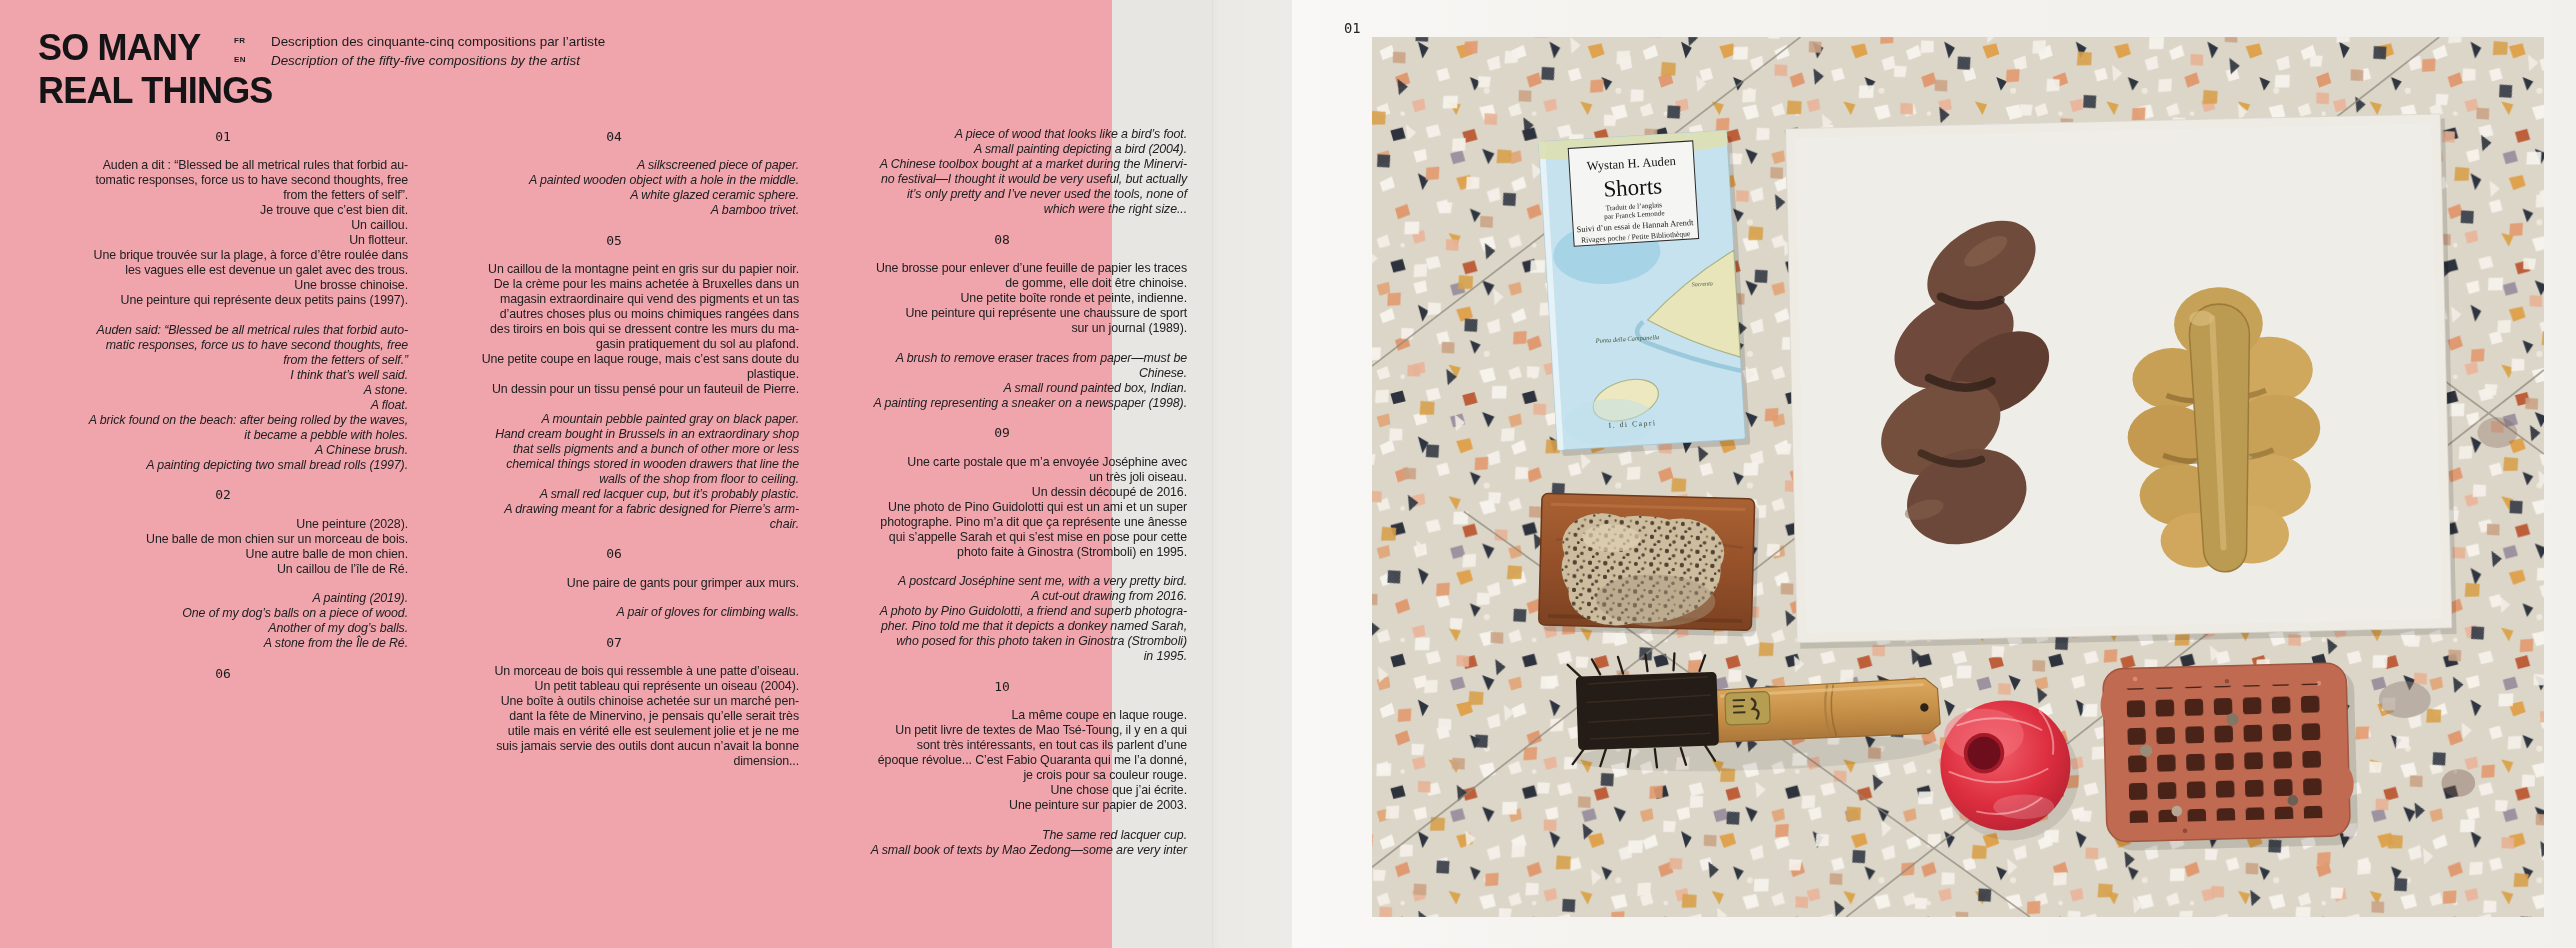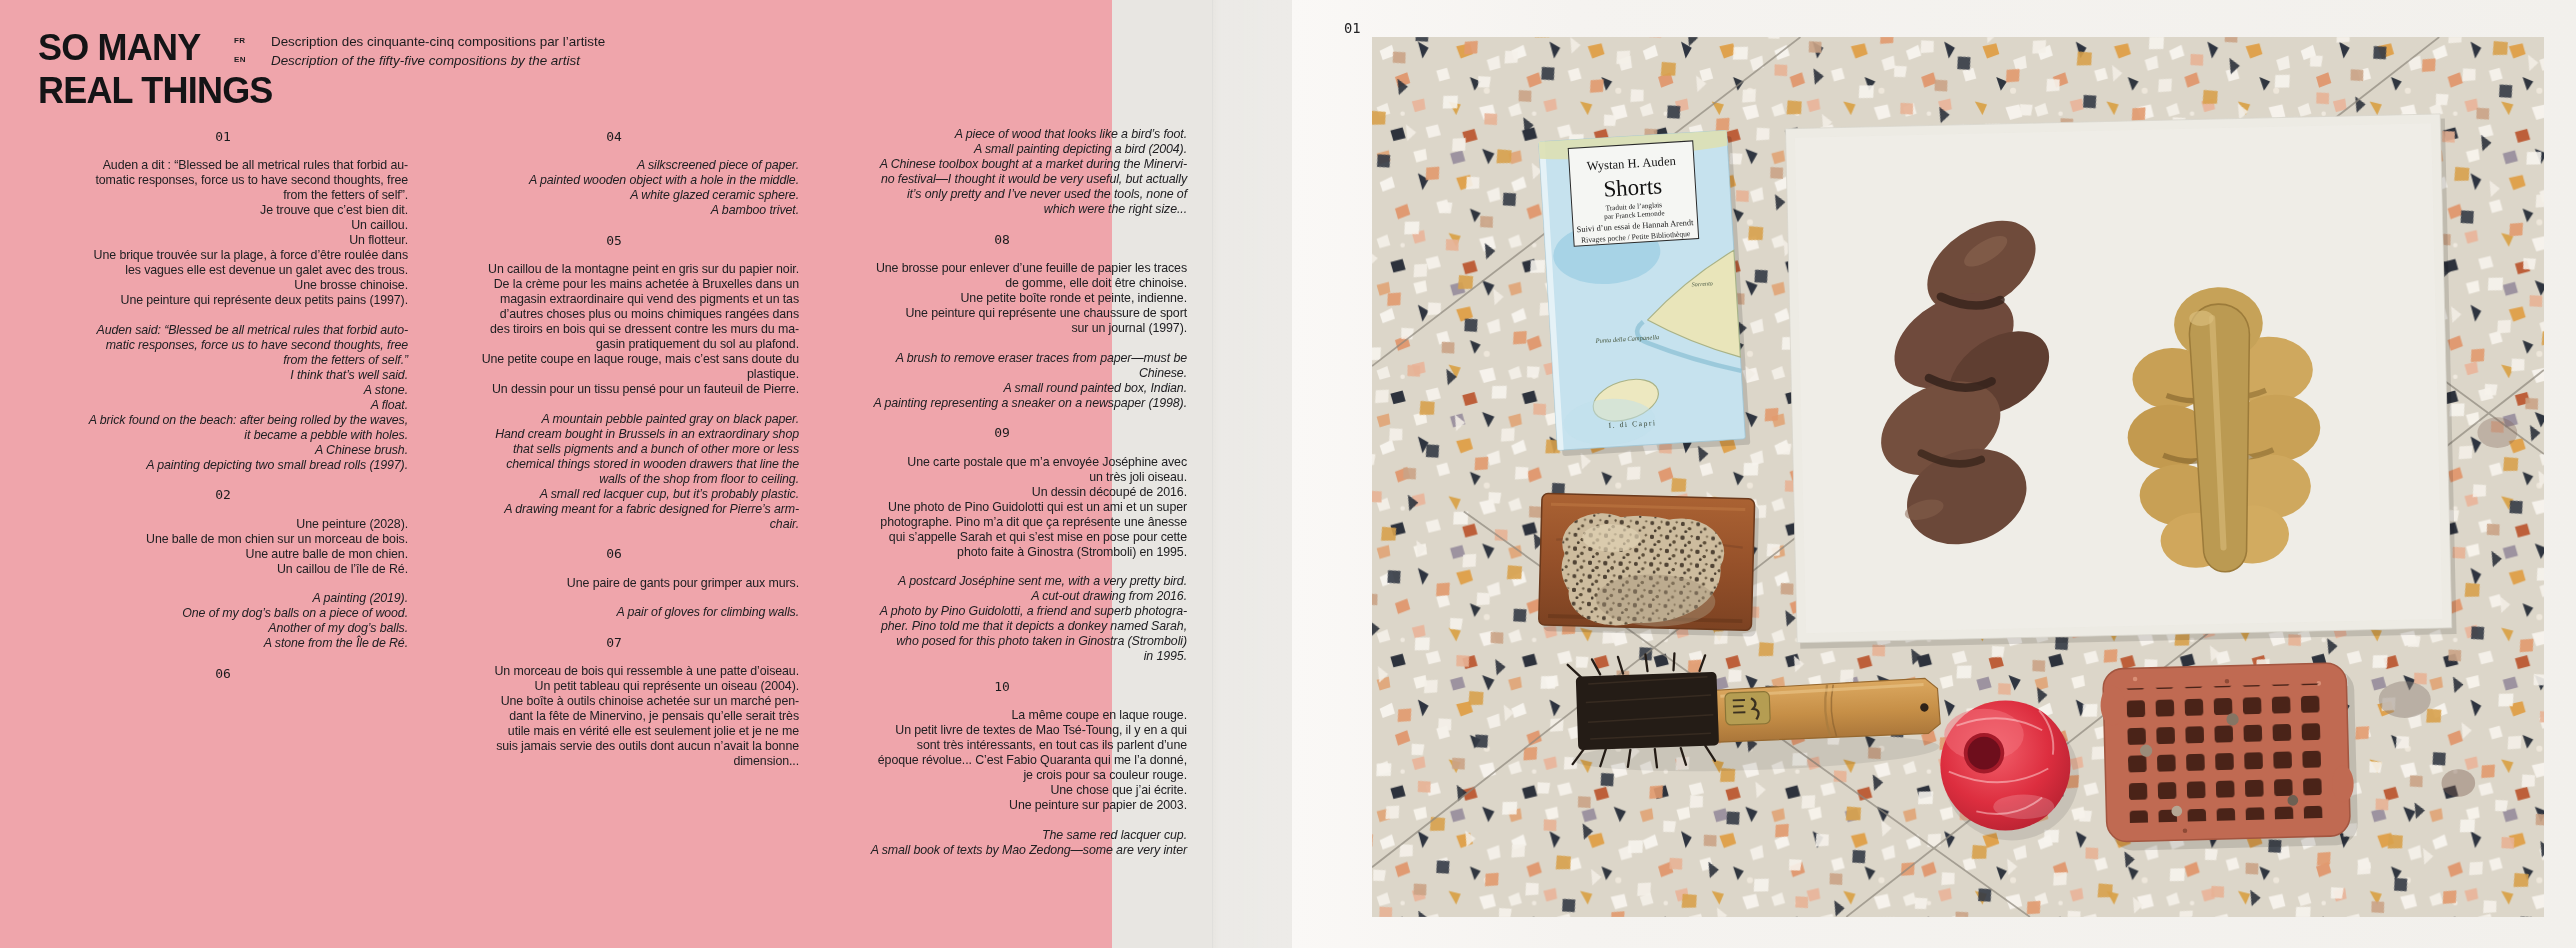--- a/index.html
+++ b/index.html
@@ -149,21 +149,21 @@
 A small painting depicting a bird (2004).
 A Chinese toolbox bought at a market during the Minervi-
 no festival—I thought it would be very useful, but actually
 it’s only pretty and I’ve never used the tools, none of
 which were the right size...</div>
     <div class="num">08</div>
     <div class="fr">Une brosse pour enlever d’une feuille de papier les traces
 de gomme, elle doit être chinoise.
 Une petite boîte ronde et peinte, indienne.
 Une peinture qui représente une chaussure de sport
-sur un journal (1997).</div>
+sur un journal (1989).</div>
     <div class="en">A brush to remove eraser traces from paper—must be
 Chinese.
 A small round painted box, Indian.
 A painting representing a sneaker on a newspaper (1998).</div>
     <div class="num">09</div>
     <div class="fr">Une carte postale que m’a envoyée Joséphine avec
 un très joli oiseau.
 Un dessin découpé de 2016.
 Une photo de Pino Guidolotti qui est un ami et un super
 photographe. Pino m’a dit que ça représente une ânesse

